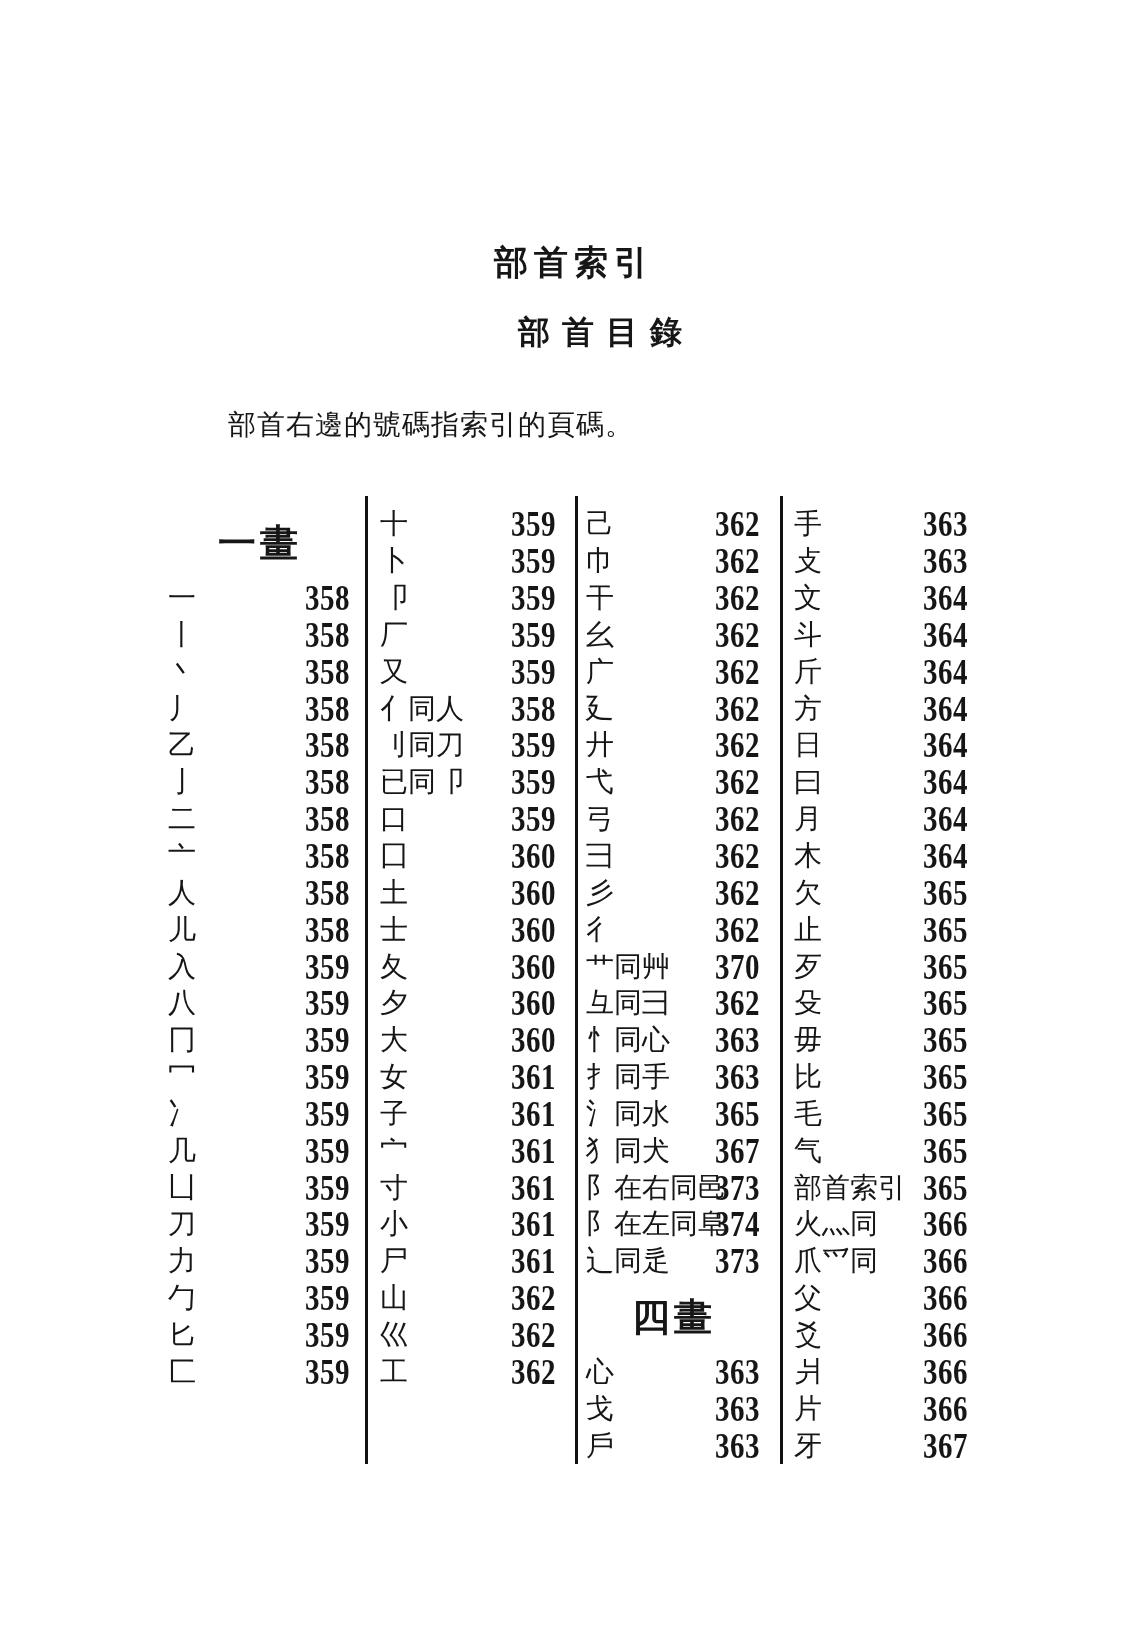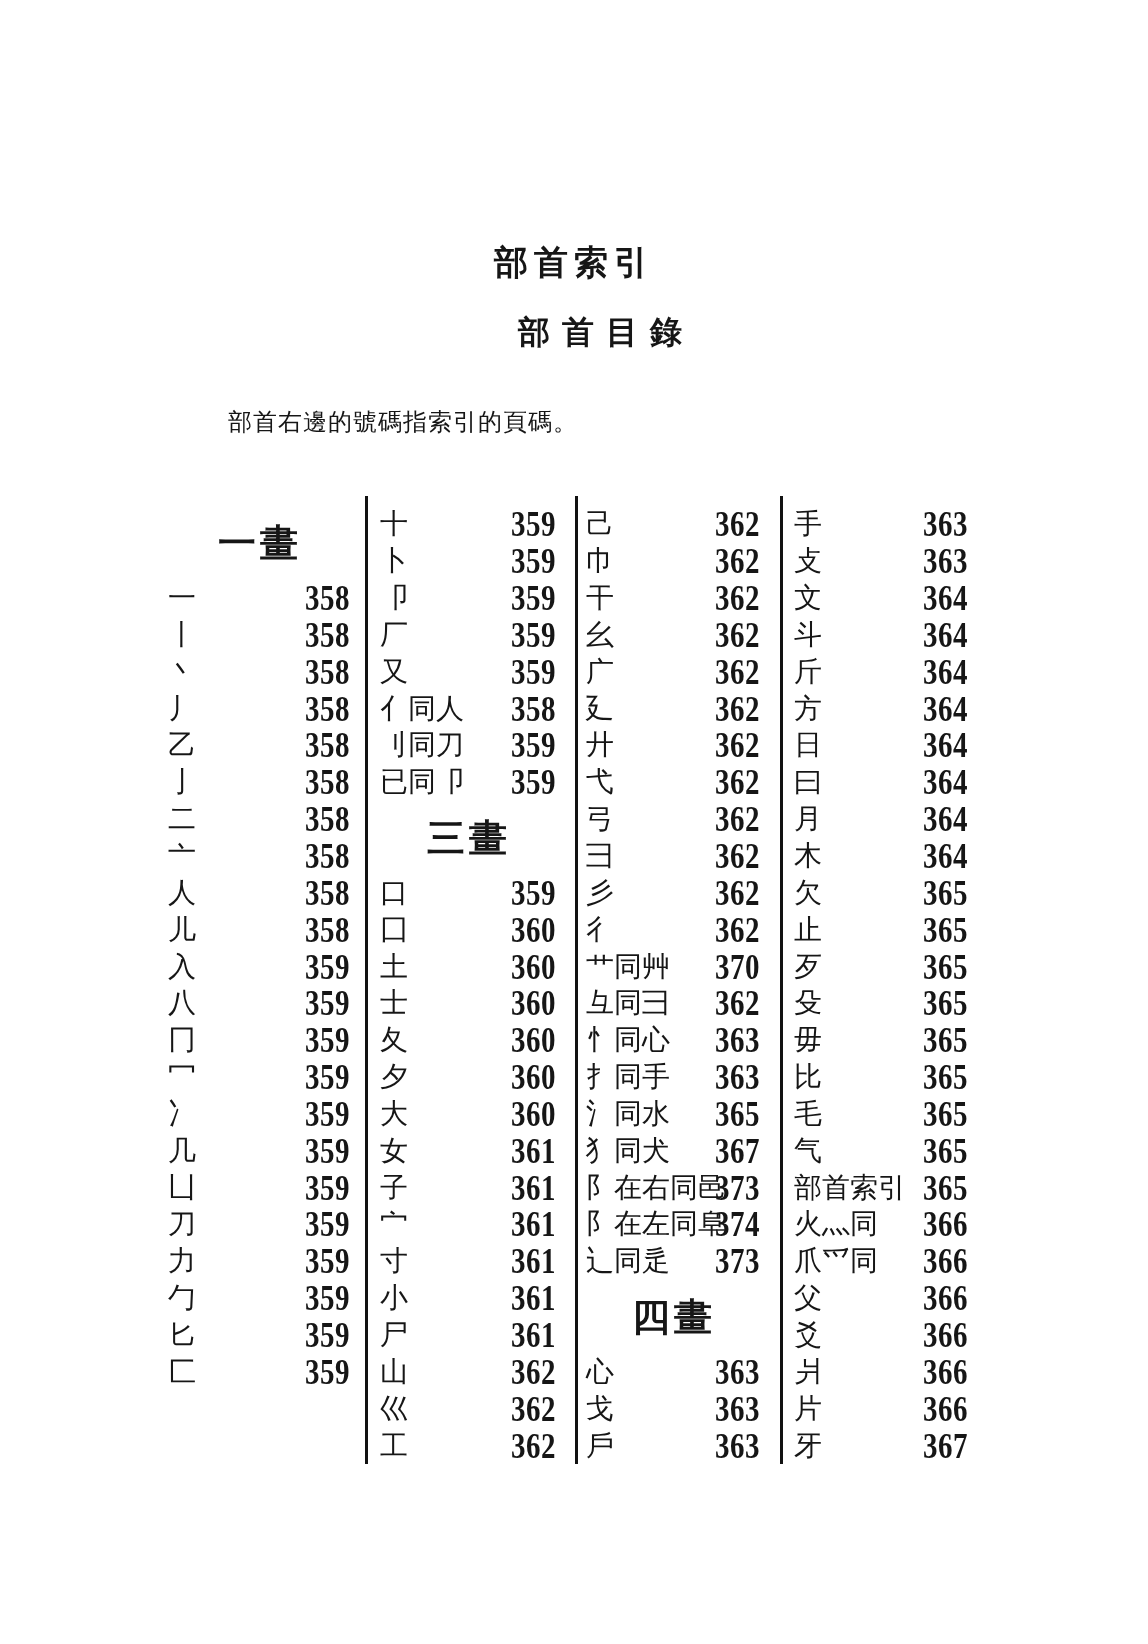--- a/index.html
+++ b/index.html
@@ -16,21 +16,21 @@
     text-align:center;margin:0;
     font-size:34px;font-weight:bold;letter-spacing:6px;line-height:1;
   }
   .subtitle{
     position:absolute;top:316px;left:12px;width:100%;
     text-align:center;
     font-size:32px;font-weight:bold;letter-spacing:12px;text-indent:12px;line-height:1;margin-left:14px;
   }
   .note{
     position:absolute;left:228px;top:408px;margin:0;
-    font-size:24px;line-height:1.2;letter-spacing:1px;
+    font-size:28px;line-height:1.2;letter-spacing:1px;
   }
   .index{
     position:absolute;left:0;top:506px;width:100%;height:960px;
   }
   .divider{
     position:absolute;top:-10px;height:968px;width:3px;background:#121212;
   }
   .d1{left:365px}
   .d2{left:575px}
   .d3{left:780px}
@@ -186,21 +186,20 @@
     <span class="page-num">358</span>
   </div>
       <div class="row">
     <span class="radical">刂同刀</span>
     <span class="page-num">359</span>
   </div>
       <div class="row">
     <span class="radical">已同卩</span>
     <span class="page-num">359</span>
   </div>
-      <div class="stroke-header">三畫</div>
       <div class="row">
     <span class="radical">口</span>
     <span class="page-num">359</span>
   </div>
       <div class="row">
     <span class="radical">囗</span>
     <span class="page-num">360</span>
   </div>
       <div class="row">
     <span class="radical">土</span>

